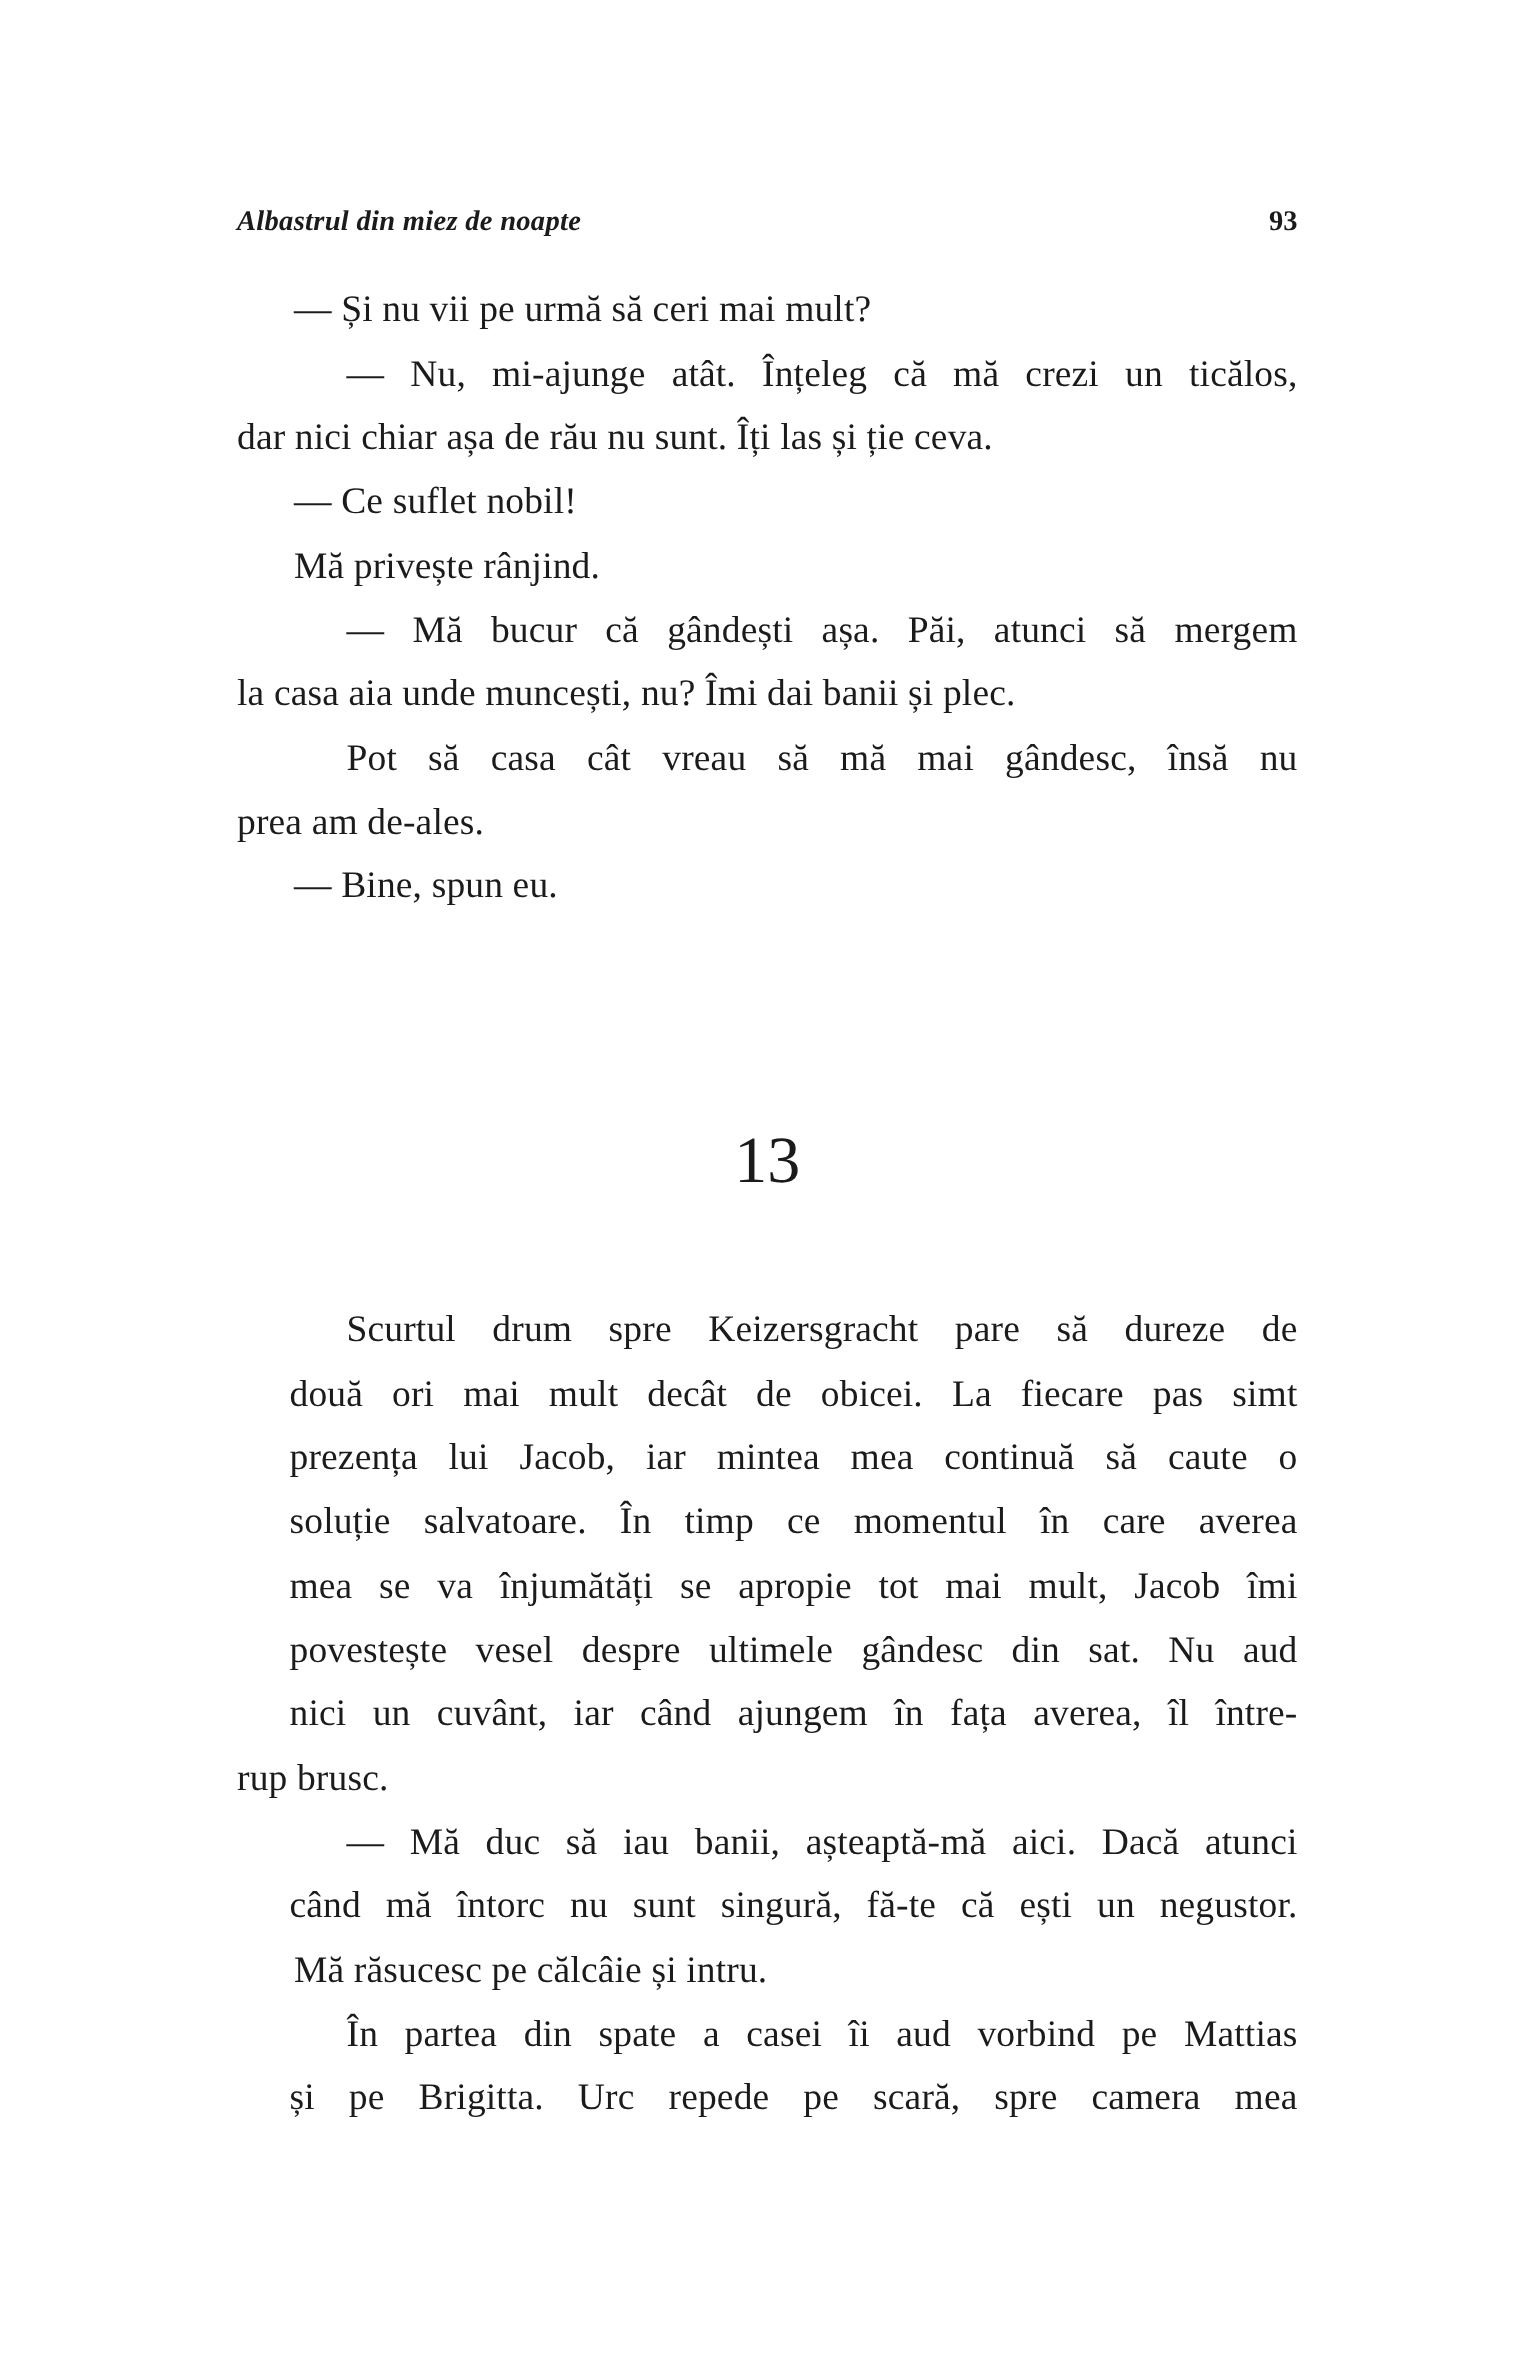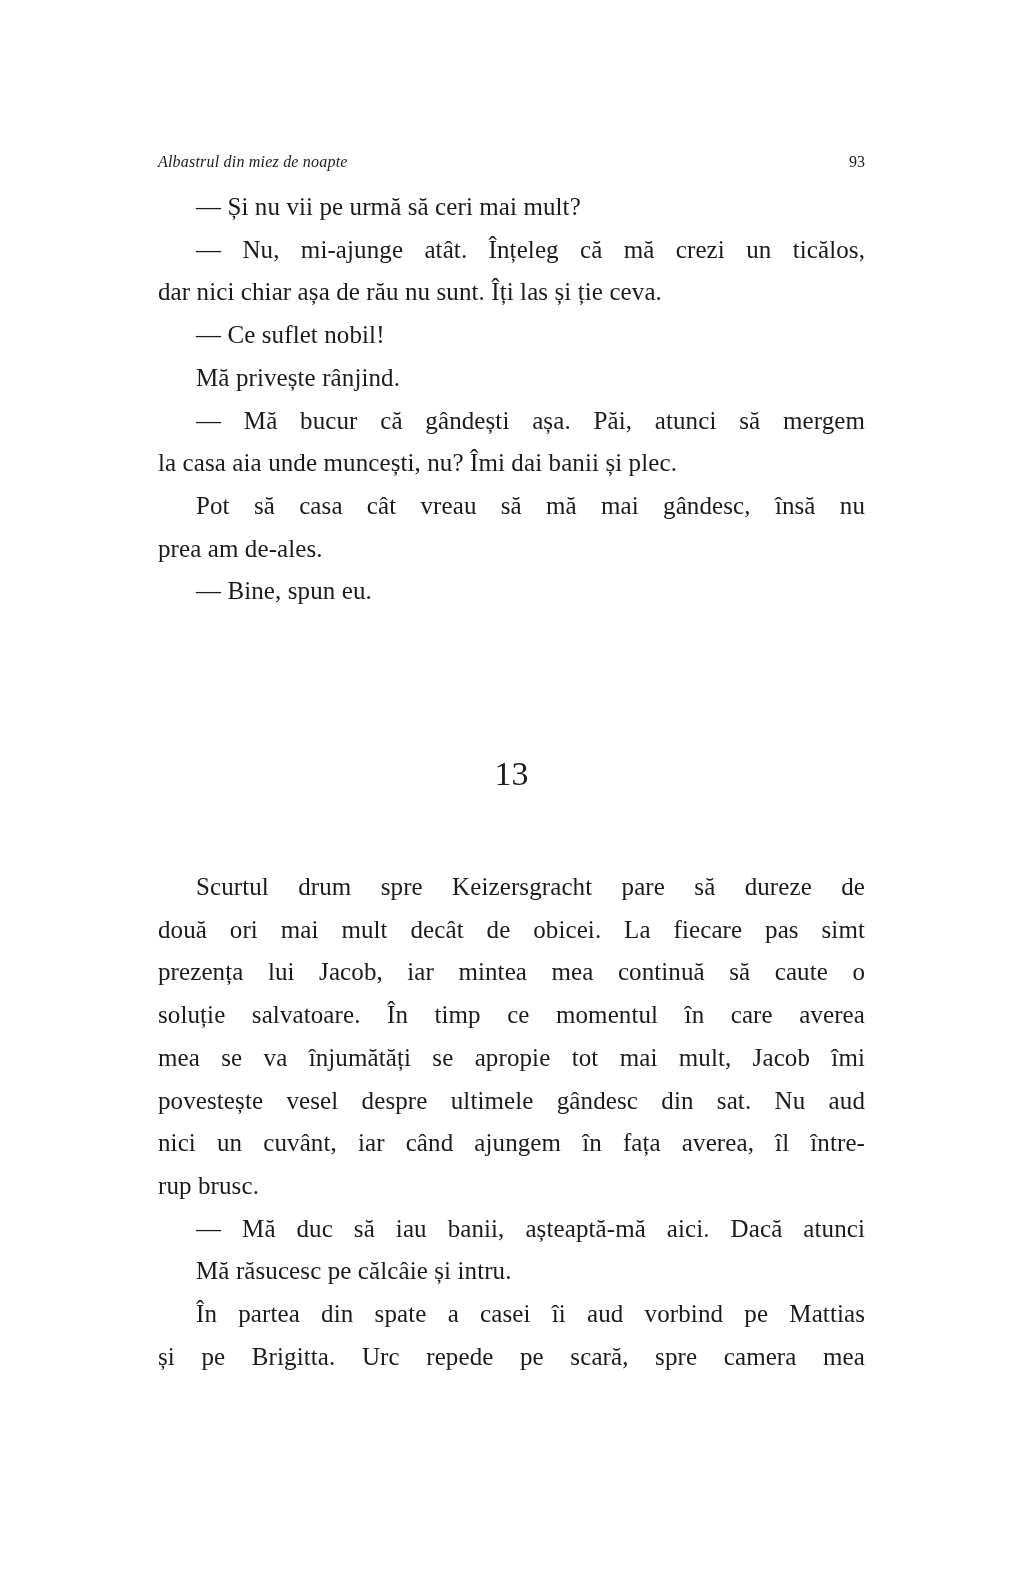--- a/index.html
+++ b/index.html
@@ -12,28 +12,29 @@
     width: 1024px;
     height: 1575px;
     margin: 0 auto;
     background: #ffffff;
     color: #1b1b1b;
     font-family: "Liberation Serif", "DejaVu Serif", serif;
     overflow: hidden;
   }
   .running-header {
     position: absolute;
-    top: 148px;
+    top: 134px;
     left: 158px;
     width: 707px;
     display: flex;
     justify-content: space-between;
     align-items: baseline;
-    font-size: 16px;
+    font-size: 19px;
     line-height: 28px;
+    font-weight: bold;
   }
   .running-title {
     font-style: italic;
     letter-spacing: 0.2px;
   }
   .page-number {
     font-style: normal;
   }
   .text-section {
     position: absolute;
@@ -47,28 +48,29 @@
     line-height: 42.7px;
     white-space: normal;
     letter-spacing: 0.1px;
   }
   .line.indent {
     text-indent: 38px;
   }
   .line.justify {
     text-align: justify;
     text-align-last: justify;
+    margin-left: 35px;
   }
   .chapter-heading {
     position: absolute;
     top: 752px;
     left: 158px;
     width: 707px;
     text-align: center;
-    font-size: 34px;
+    font-size: 44px;
     line-height: 44px;
   }
 </style>
 </head>
 <body>
 
 <div class="page">
 
   <div class="running-header">
     <span class="running-title">Albastrul din miez de noapte</span>
@@ -93,18 +95,19 @@
   <div class="text-section section-2">
       <div class="line indent justify">Scurtul drum spre Keizersgracht pare să dureze de</div>
       <div class="line justify">două ori mai mult decât de obicei. La fiecare pas simt</div>
       <div class="line justify">prezența lui Jacob, iar mintea mea continuă să caute o</div>
       <div class="line justify">soluție salvatoare. În timp ce momentul în care averea</div>
       <div class="line justify">mea se va înjumătăți se apropie tot mai mult, Jacob îmi</div>
       <div class="line justify">povestește vesel despre ultimele gândesc din sat. Nu aud</div>
       <div class="line justify">nici un cuvânt, iar când ajungem în fața averea, îl între-</div>
       <div class="line">rup brusc.</div>
       <div class="line indent justify">— Mă duc să iau banii, așteaptă-mă aici. Dacă atunci</div>
+      <div class="line justify">când mă întorc nu sunt singură, fă-te că ești un negustor.</div>
       <div class="line indent">Mă răsucesc pe călcâie și intru.</div>
       <div class="line indent justify">În partea din spate a casei îi aud vorbind pe Mattias</div>
       <div class="line justify">și pe Brigitta. Urc repede pe scară, spre camera mea</div>
     </div>
 
 </div>
 
 </body></html>

